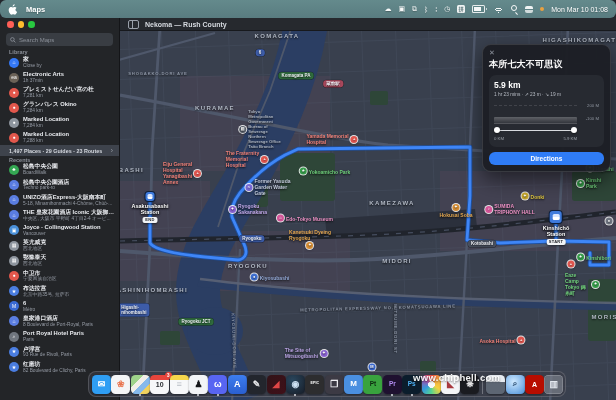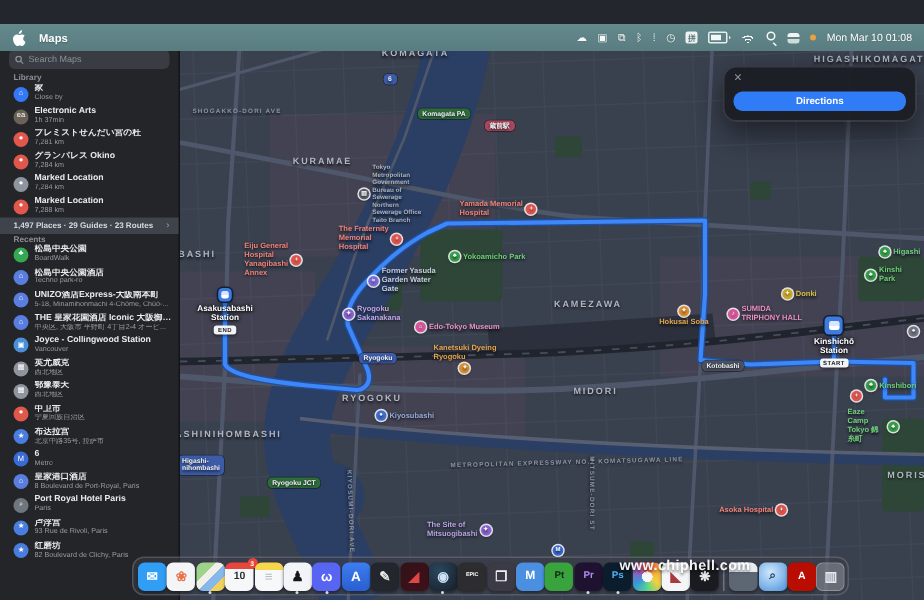--- a/index.html
+++ b/index.html
@@ -1,22 +1,22 @@
 <!DOCTYPE html>
 <html><head>
 <meta charset="utf-8">
 <style>
   html,body{margin:0;padding:0;background:#23262c;}
   #screen{position:relative;width:616px;height:400px;overflow:hidden;
     font-family:"Liberation Sans",sans-serif;-webkit-font-smoothing:antialiased;}
   
-  .menubar{position:absolute;left:0;top:16px;width:616px;height:18px;
+  .menubar{position:absolute;left:0;top:0;width:616px;height:18px;
     background:linear-gradient(#648a8c,#597c80);display:flex;align-items:center;
     padding:0 8px;box-sizing:border-box;color:#fff;font-size:7.5px;z-index:90;
-    text-shadow:0 .5px 1px rgba(0,0,0,.25);}
+    text-shadow:0 .5px 1px rgba(0,0,0,.25);border-radius:6px;}
   .mb-left{display:flex;align-items:center;gap:9px;}
   .mb-app{font-weight:700;}
   .mb-right{margin-left:auto;display:flex;align-items:center;gap:7px;}
   .sico{display:flex;align-items:center;justify-content:center;height:18px;color:#fff;
     font-size:7px;opacity:.95;position:relative;}
   .sh-input .sglyph{background:rgba(255,255,255,.95);color:#33575c;border-radius:1.5px;
     font-size:5.5px;width:8px;height:8px;display:flex;align-items:center;justify-content:center;}
   .sh-battery::before{content:"";width:9px;height:4.5px;border:.8px solid rgba(255,255,255,.9);
     border-radius:1.5px;background:linear-gradient(90deg,#fff 0 70%,transparent 70%);
     background-clip:content-box;padding:.8px;}
@@ -627,20 +627,40 @@
         <div class="station" style="left: 436px; top: 180px;">
           <span class="st-icon" style="width: 12px; height: 12px;"></span>
           <span class="st-label">Kinshichō
 Station</span>
           <span class="st-badge">START</span>
         </div>
       </div>
 
     <div class="rcard">
       <div class="rclose">✕</div>
+      <div class="rtitle">本所七大不可思议</div>
+      <div class="rpanel">
+        <div class="rdist">5.9 km</div>
+        <div class="rstats">1 hr 23 mins · ↗ 23 m · ↘ 19 m</div>
+        <div class="relev">
+          <div class="relev-chart"></div>
+          <div class="relev-labels">
+            <span>200 M</span>
+            <span>-100 M</span>
+          </div>
+        </div>
+        <div class="rslider">
+          <span class="knob l"></span>
+          <span class="knob r"></span>
+        </div>
+        <div class="rkm">
+          <span>0 KM</span>
+          <span>5.9 KM</span>
+        </div>
+      </div>
       <div class="rbtn">Directions</div>
     </div>
   </div>
 
   <div class="wm-url">www.chiphell.com</div>
 
   <div class="dock">
     <span style="display:flex;align-items:center;gap:.4px;width:100%;">
 
     <span class="dicon" style="background: rgb(47, 158, 244);">

